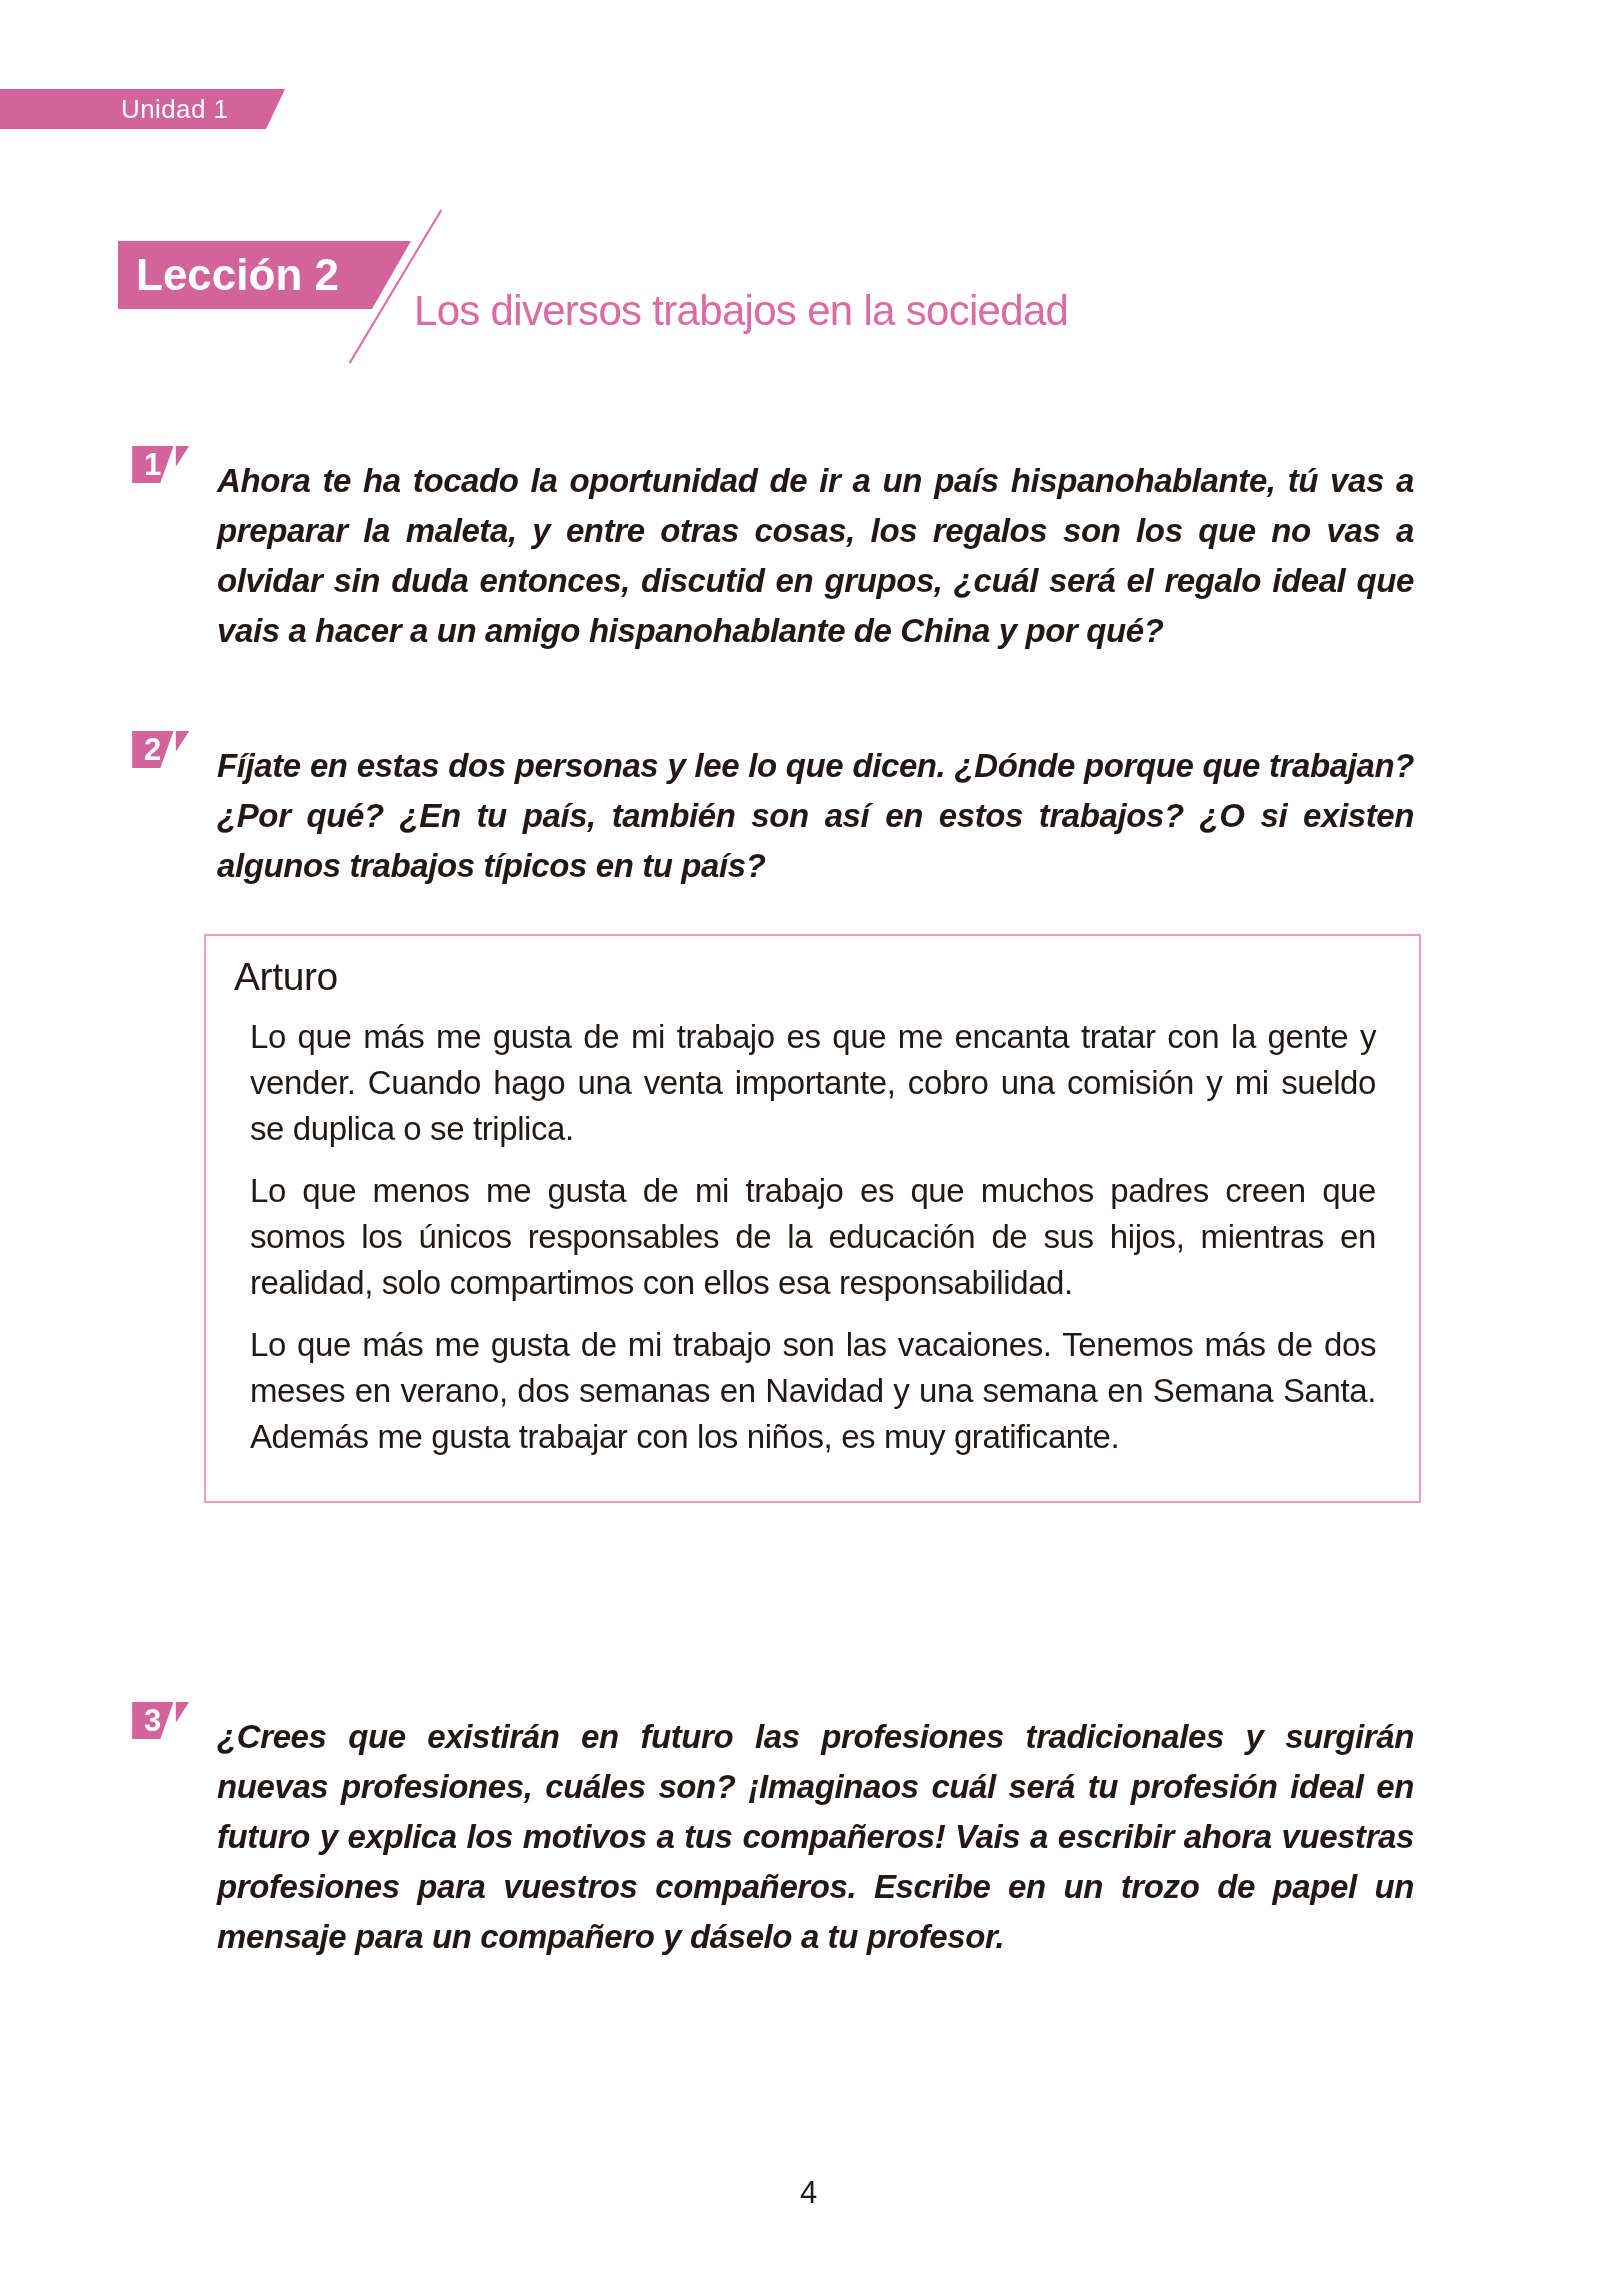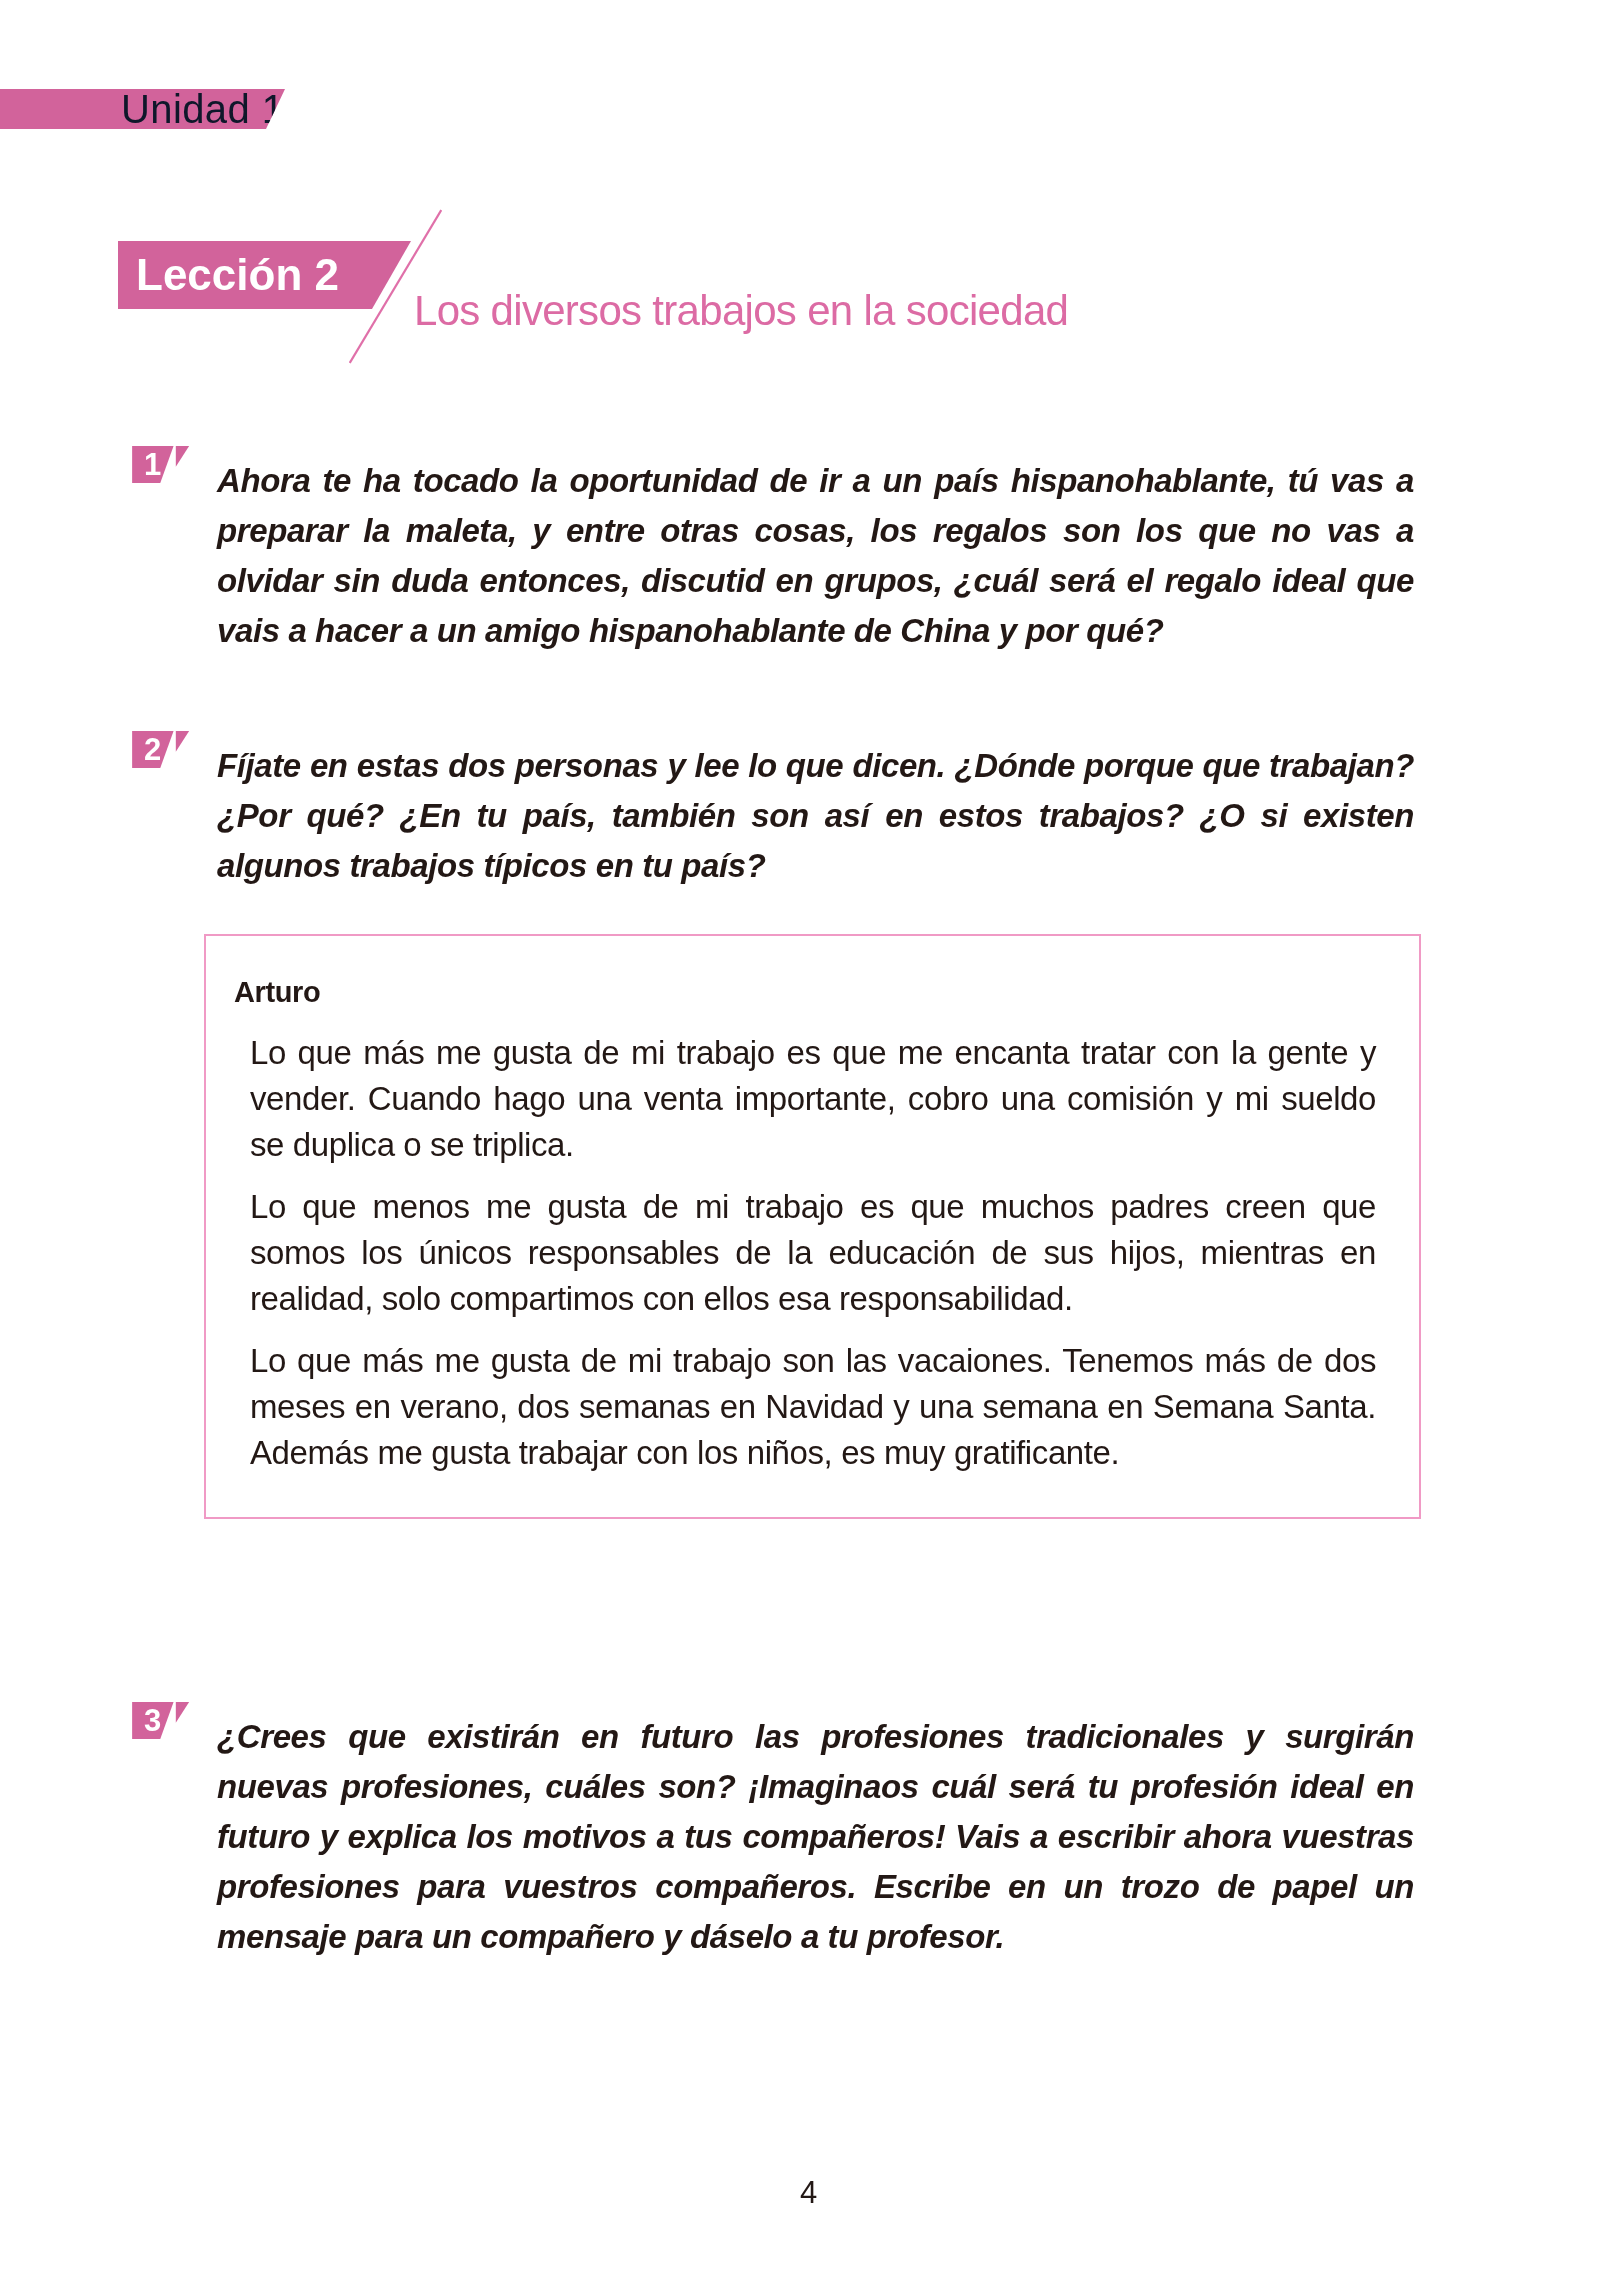--- a/index.html
+++ b/index.html
@@ -22,21 +22,21 @@
 
   
   .unit-banner{
     position:absolute;left:0;top:89px;width:285px;height:40px;
     background:var(--brand_pink,#d2639b);
     clip-path:polygon(0 0,100% 0,calc(100% - 19px) 100%,0 100%);
     display:flex;align-items:center;
     padding-left:121px;
   }
   .unit-banner span{
-    color:#0f172a;font-size:40px;letter-spacing:0.4px;line-height:1;
+    color:#ffffff;font-size:26px;letter-spacing:0.4px;line-height:1;
   }
 
   
   .lesson-badge{
     position:absolute;left:118px;top:241px;width:293px;height:68px;
     background:var(--brand_pink,#d2639b);
     clip-path:polygon(0 0,100% 0,calc(100% - 39px) 100%,0 100%);
     display:flex;align-items:center;
     padding-left:18px;
   }
@@ -84,22 +84,22 @@
   .exercise.ex3{top:1696px;}
 
   
   .reading-box{
     position:absolute;left:204px;top:934px;width:1217px;
     border:2.2px solid var(--box_border_pink,#f09ac5);
     background:#ffffff;
     padding:19px 27px 25px 28px;
   }
   .reading-box h3{
-    margin:16px 0 9px 0;
-    font-size:29px;line-height:43px;font-weight:bold;
+    margin:0 0 9px 0;
+    font-size:39px;line-height:43px;font-weight:normal;
     letter-spacing:-0.4px;
   }
   .reading-box h3.second-speaker{margin-top:40px;}
   .reading-box p{
     margin:16px;
     font-size:33px;font-weight:normal;line-height:46px;
     letter-spacing:-0.4px;
     text-align:justify;
   }
 

